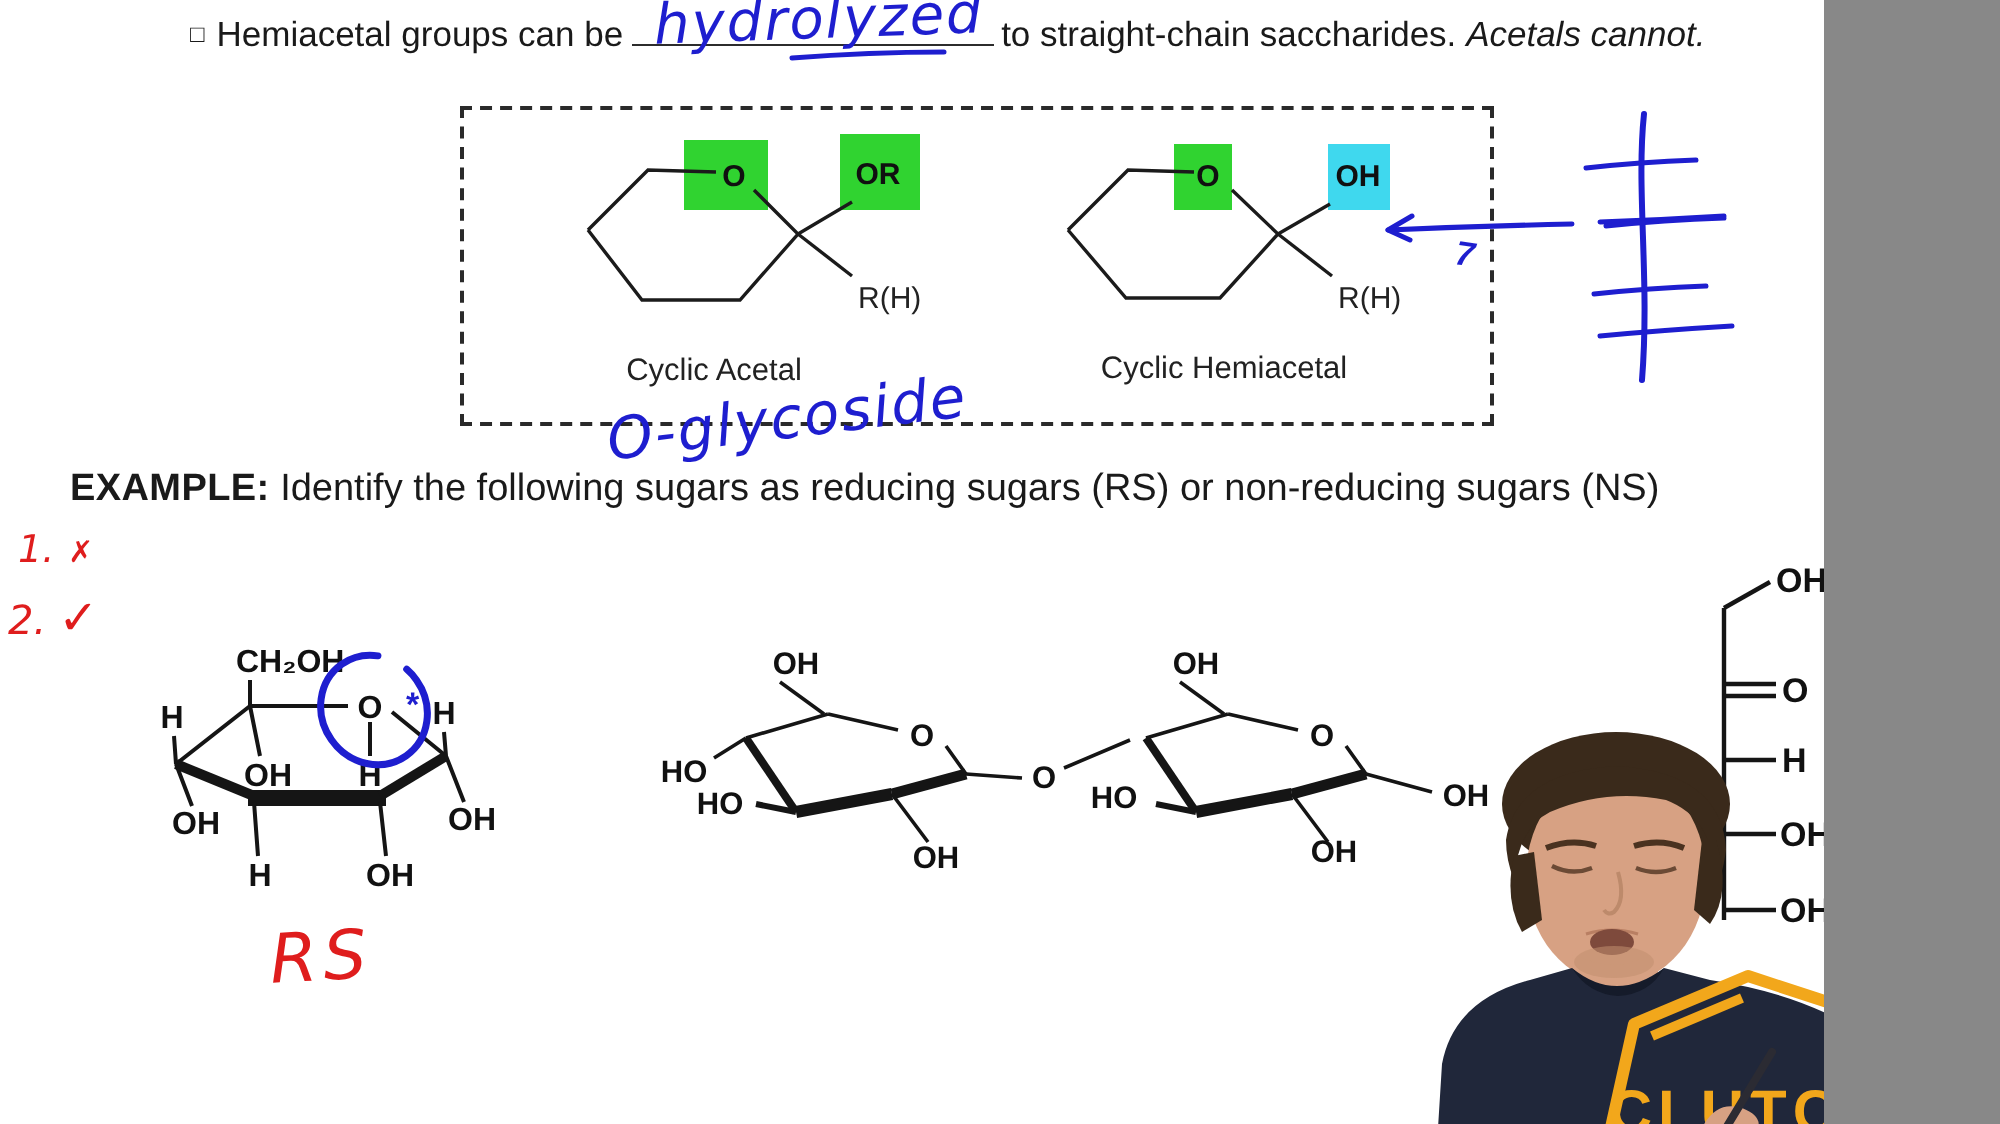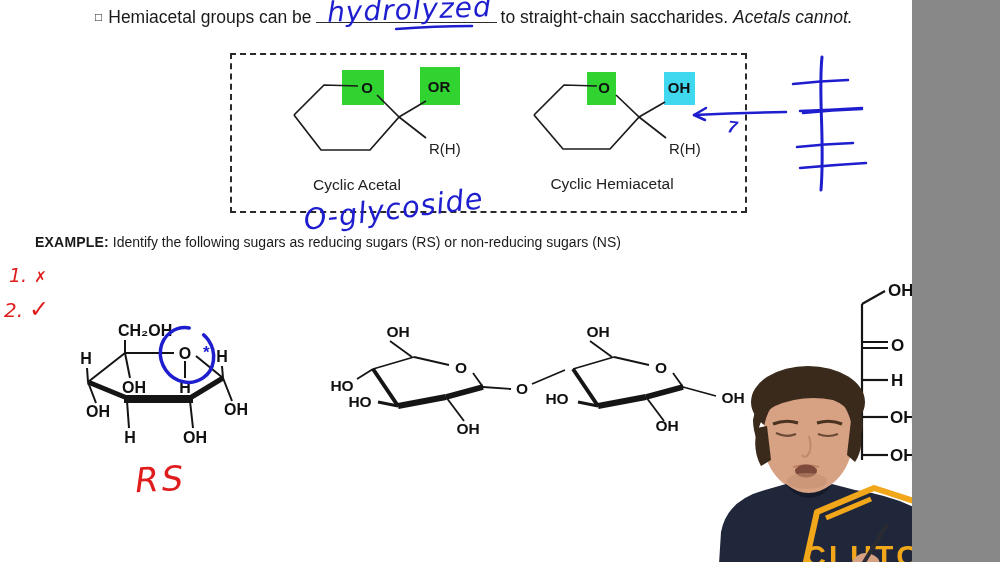--- a/index.html
+++ b/index.html
@@ -3,21 +3,21 @@
 <meta charset="utf-8">
 <style>
   html,body{margin:0;padding:0;background:#888;}
   #frame{position:relative;width:912px;height:562px;background:#ffffff;overflow:hidden;
          font-family:"Liberation Sans",sans-serif;color:#1a1a1a;}
   .abs{position:absolute;}
   
   #statement{left:95px;top:3px;font-size:17.5px;white-space:nowrap;}
   #statement .bullet{font-size:12px;position:relative;top:-2px;margin-right:6px;}
   .blank{display:inline-block;width:181px;height:19px;border-bottom:1.6px solid #2c2c2c;margin:0 4px;}
-  #example-line{left:35px;top:234px;font-size:14px;white-space:nowrap;}
+  #example-line{left:35px;top:234px;font-size:19px;white-space:nowrap;}
   #example-line b{letter-spacing:.2px;}
   
   #acetal-box{left:230px;top:53px;width:513px;height:156px;border:2px dashed #2a2a2a;}
   .struct-title{font-size:15.5px;font-weight:500;fill:#222;}
   .chem-lbl{font-size:15px;font-weight:700;fill:#101010;}
   .rh-lbl{font-size:15px;font-weight:400;fill:#222;}
   .mono-lbl{font-size:16px;font-weight:600;fill:#111;}
   .di-lbl{font-size:15.5px;font-weight:600;fill:#111;}
   .chain-lbl{font-size:17px;font-weight:600;fill:#111;}
   svg text{font-family:"Liberation Sans",sans-serif;}

